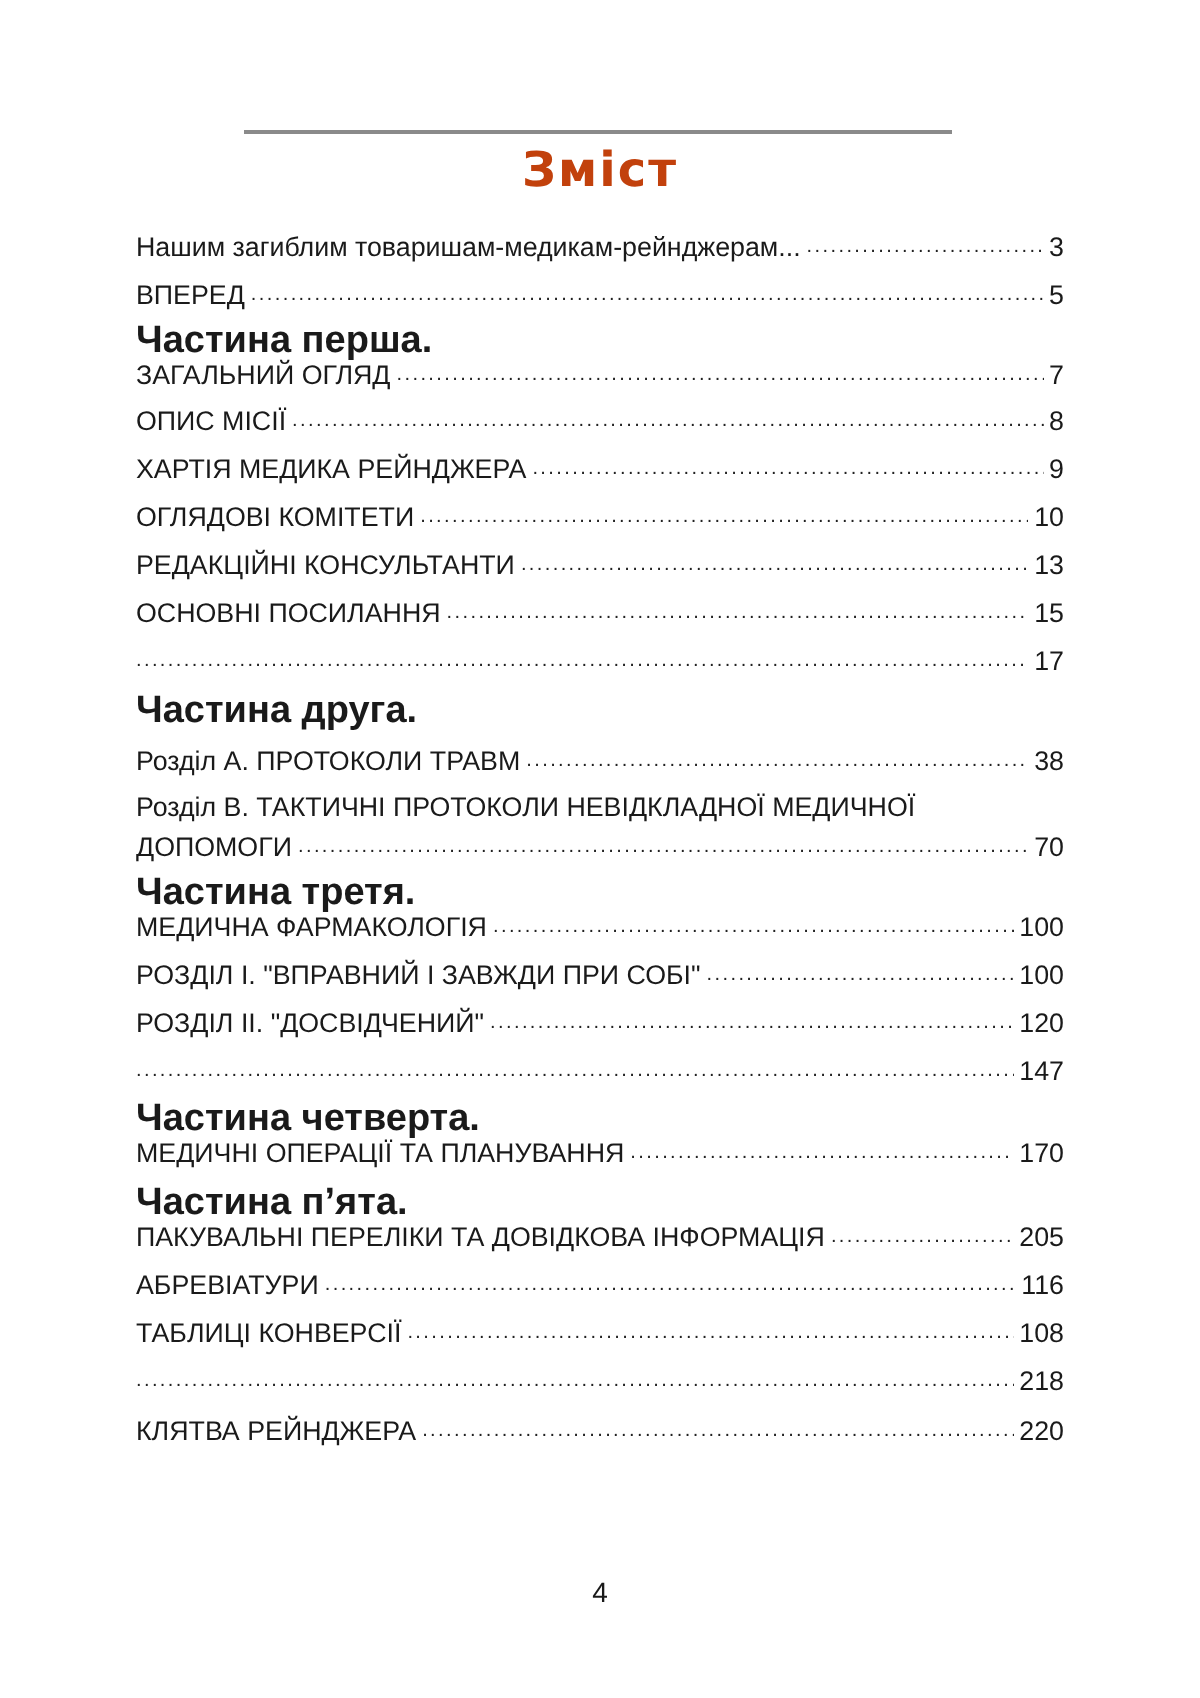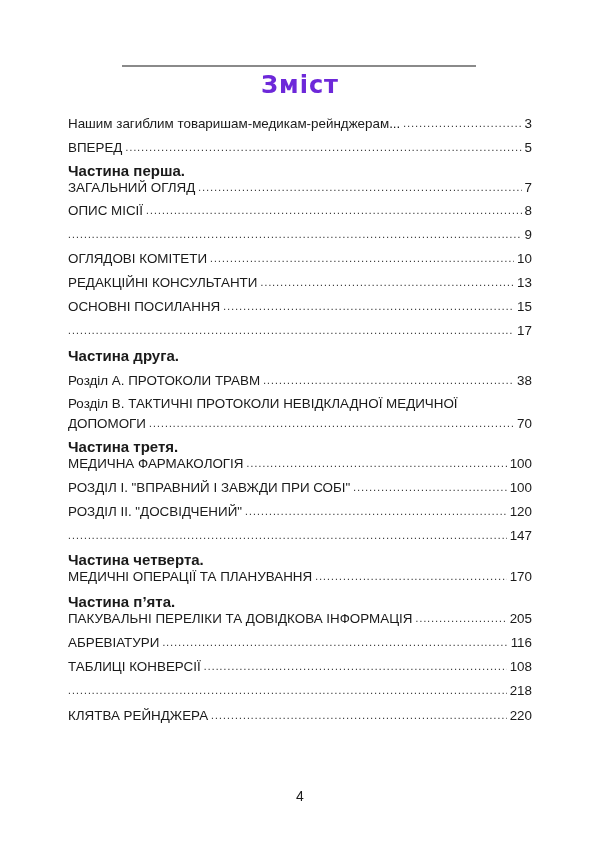--- a/index.html
+++ b/index.html
@@ -26,21 +26,21 @@
     .toc-title {
       position: absolute;
       left: 0;
       top: 71px;
       width: 600px;
       text-align: center;
       font-family: "DejaVu Sans", sans-serif;
       font-weight: bold;
       font-size: 24px;
       letter-spacing: 1px;
-      color: #6d28d9;
+      color: #c2410c;
     }
     .toc {
       position: absolute;
       left: 68px;
       top: 0;
       width: 464px;
     }
     .entry {
       position: absolute;
       left: 0;
@@ -69,21 +69,21 @@
     .entry .page {
       flex: 0 0 auto;
       padding-left: 3px;
       text-align: right;
     }
     .entry.no-dots .dots::before { content: ""; }
     .part-heading {
       position: absolute;
       left: 0;
       font-weight: bold;
-      font-size: 15px;
+      font-size: 19px;
       line-height: 18px;
       white-space: nowrap;
     }
     .page-number {
       position: absolute;
       left: 0;
       top: 788px;
       width: 600px;
       text-align: center;
       font-size: 14px;
@@ -113,20 +113,21 @@
     <span class="label">ЗАГАЛЬНИЙ ОГЛЯД</span>
     <span class="dots"></span>
     <span class="page">7</span>
   </div>
   <div class="entry" style="top:202px">
     <span class="label">ОПИС МІСІЇ</span>
     <span class="dots"></span>
     <span class="page">8</span>
   </div>
   <div class="entry" style="top:226px">
+    <span class="label">ХАРТІЯ МЕДИКА РЕЙНДЖЕРА</span>
     <span class="dots"></span>
     <span class="page">9</span>
   </div>
   <div class="entry" style="top:250px">
     <span class="label">ОГЛЯДОВІ КОМІТЕТИ</span>
     <span class="dots"></span>
     <span class="page">10</span>
   </div>
   <div class="entry" style="top:274px">
     <span class="label">РЕДАКЦІЙНІ КОНСУЛЬТАНТИ</span>

